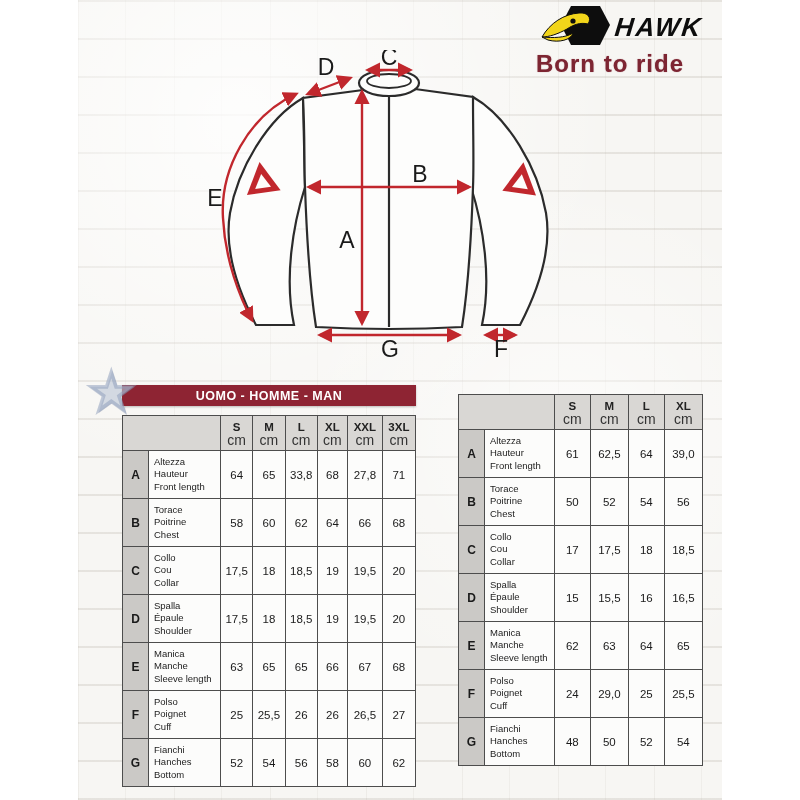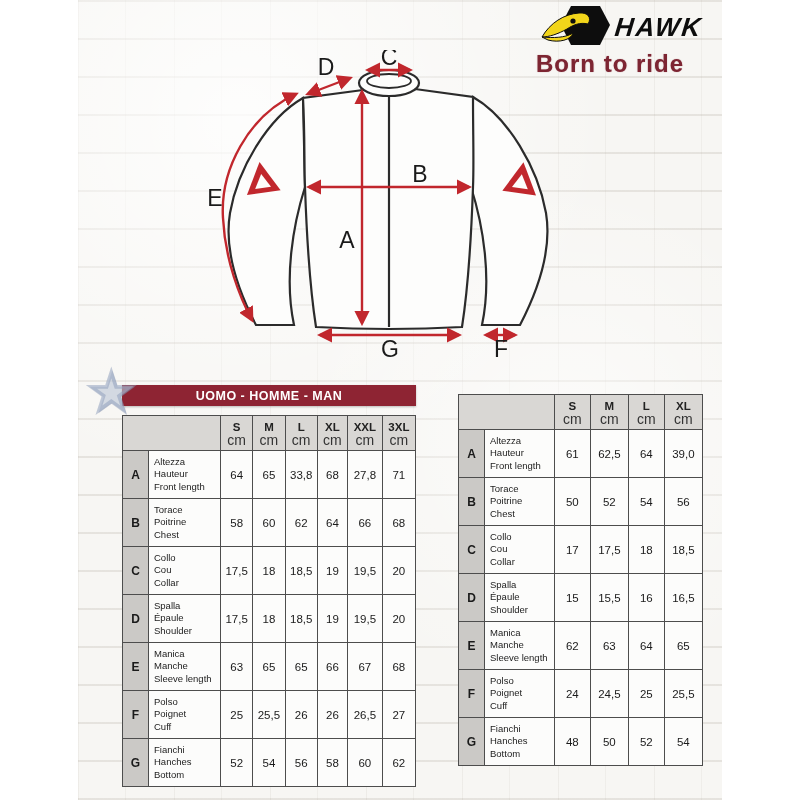--- a/index.html
+++ b/index.html
@@ -341,21 +341,21 @@
               <td class="val">65</td>
             </tr>
             <tr>
               <td class="letter">F</td>
               <td class="labels">
                 <div>Polso</div>
                 <div>Poignet</div>
                 <div>Cuff</div>
               </td>
               <td class="val">24</td>
-              <td class="val">24,5</td>
+              <td class="val">29,0</td>
               <td class="val">25</td>
               <td class="val">25,5</td>
             </tr>
             <tr>
               <td class="letter">G</td>
               <td class="labels">
                 <div>Fianchi</div>
                 <div>Hanches</div>
                 <div>Bottom</div>
               </td>

